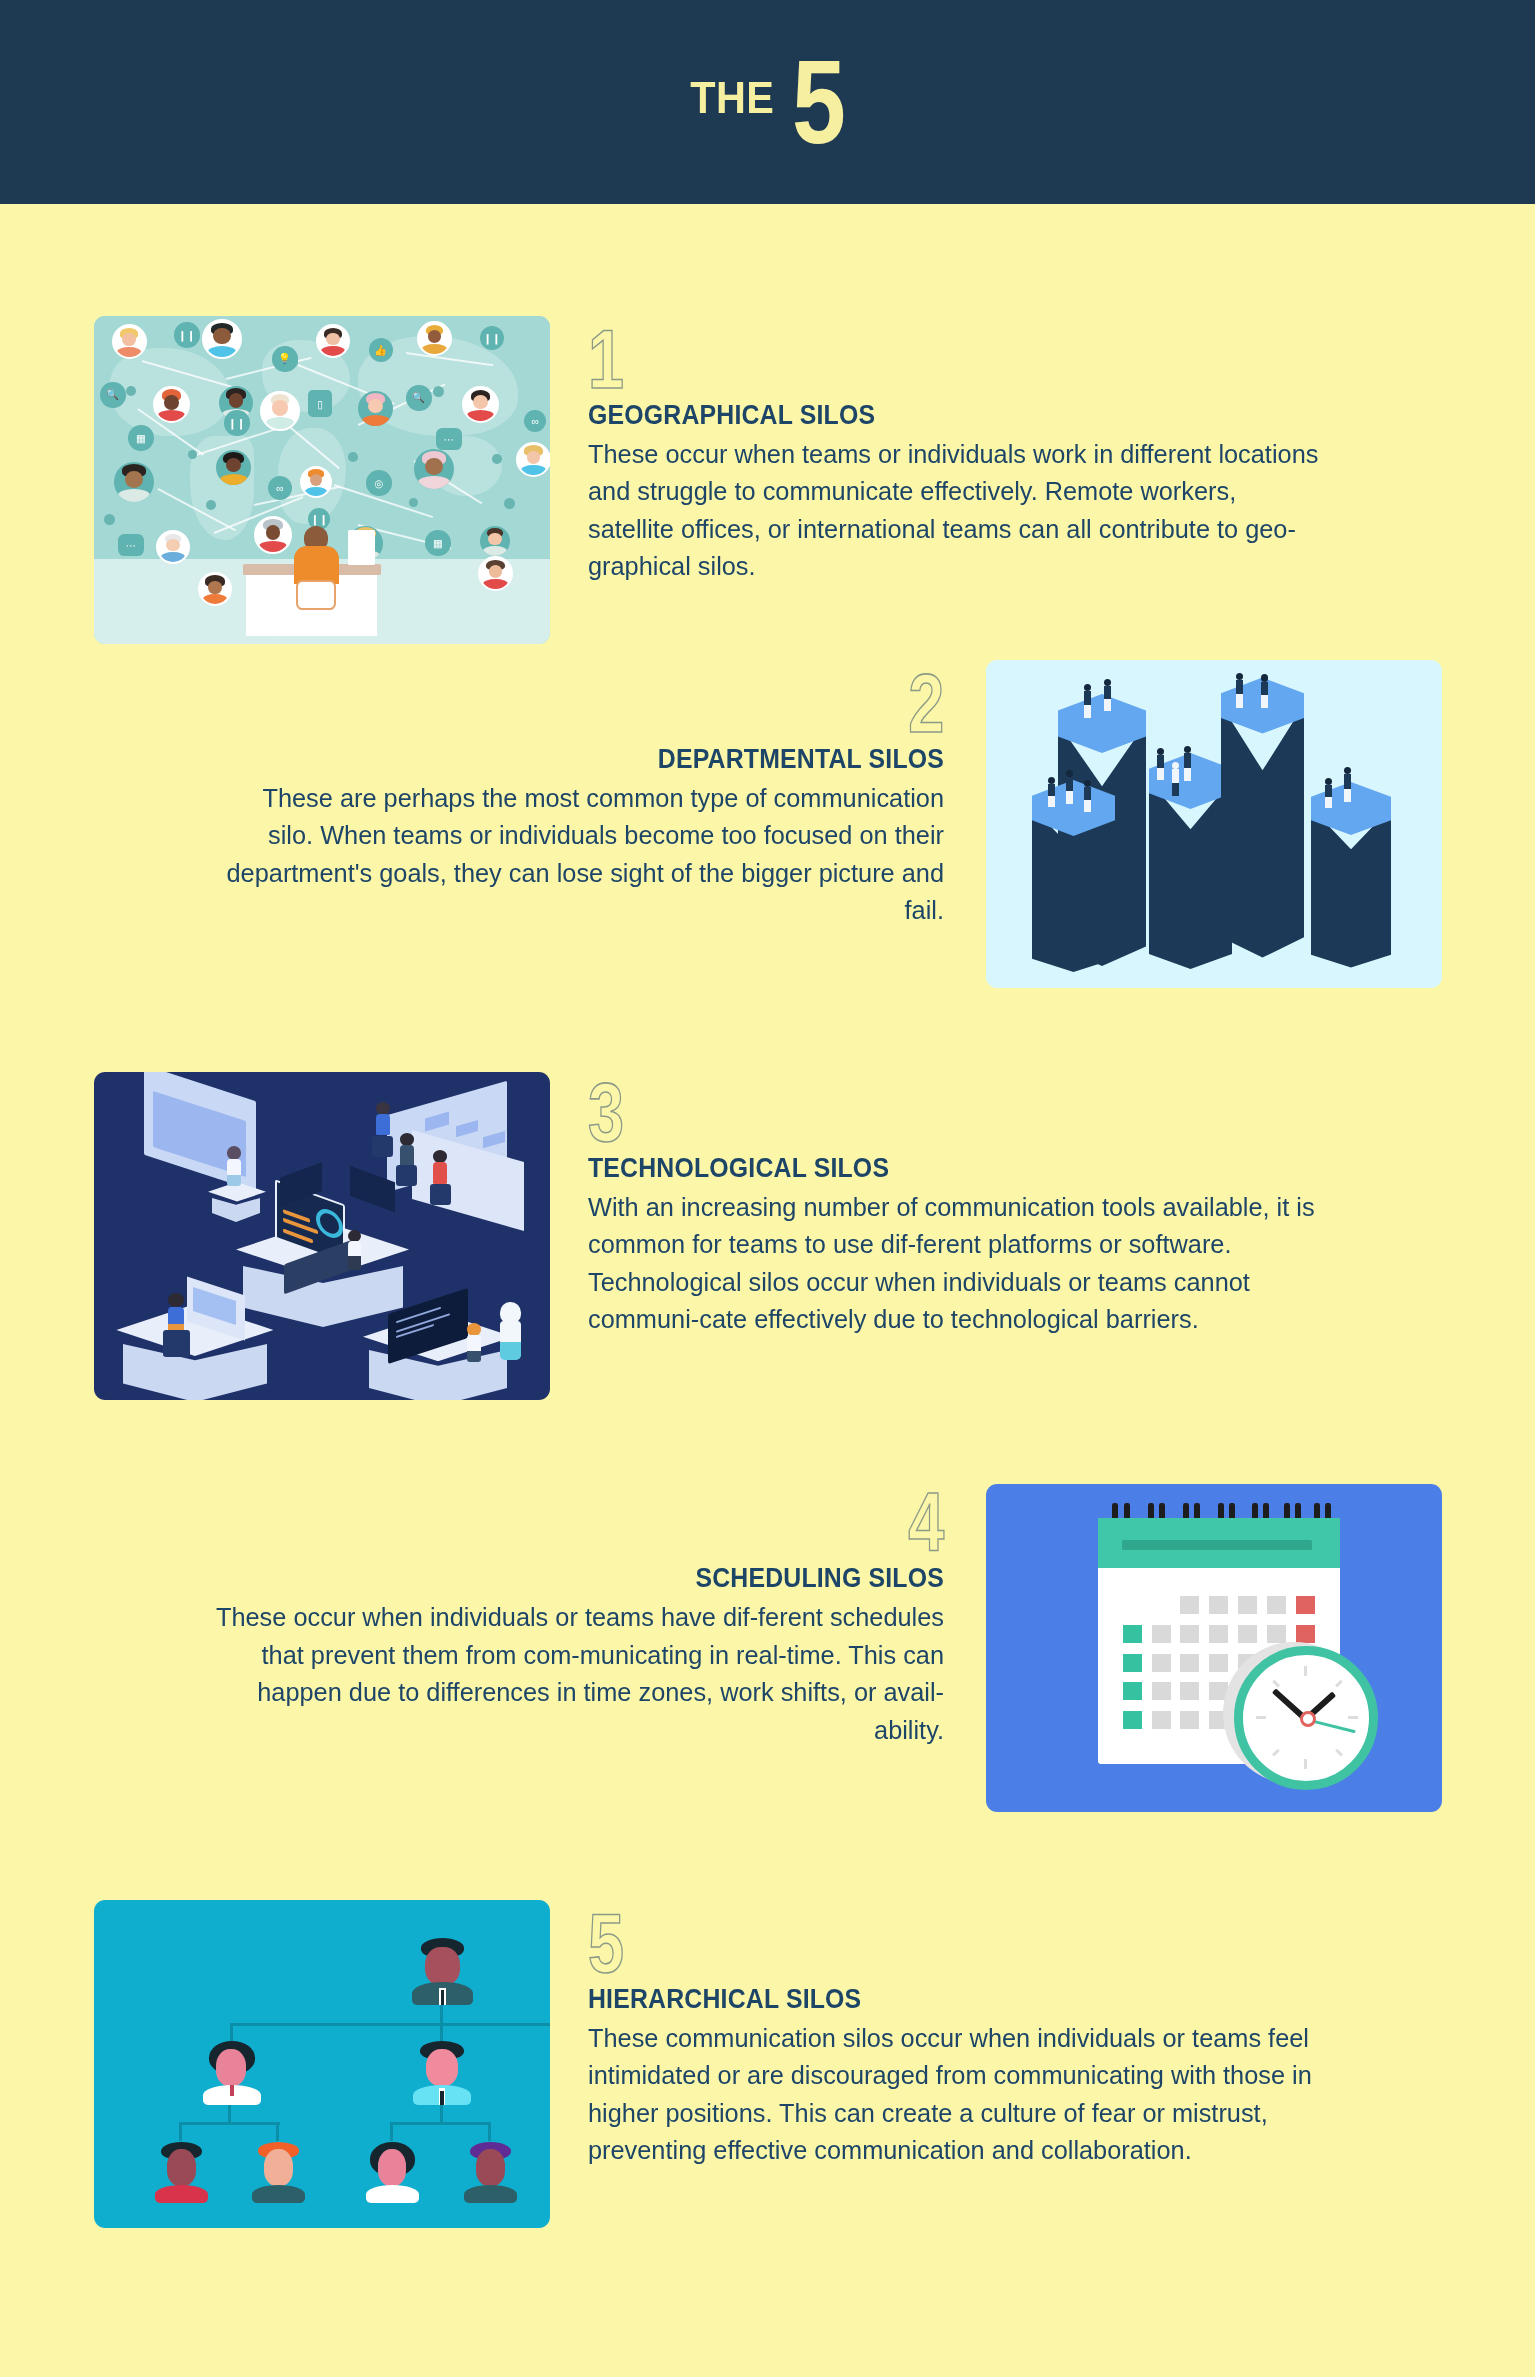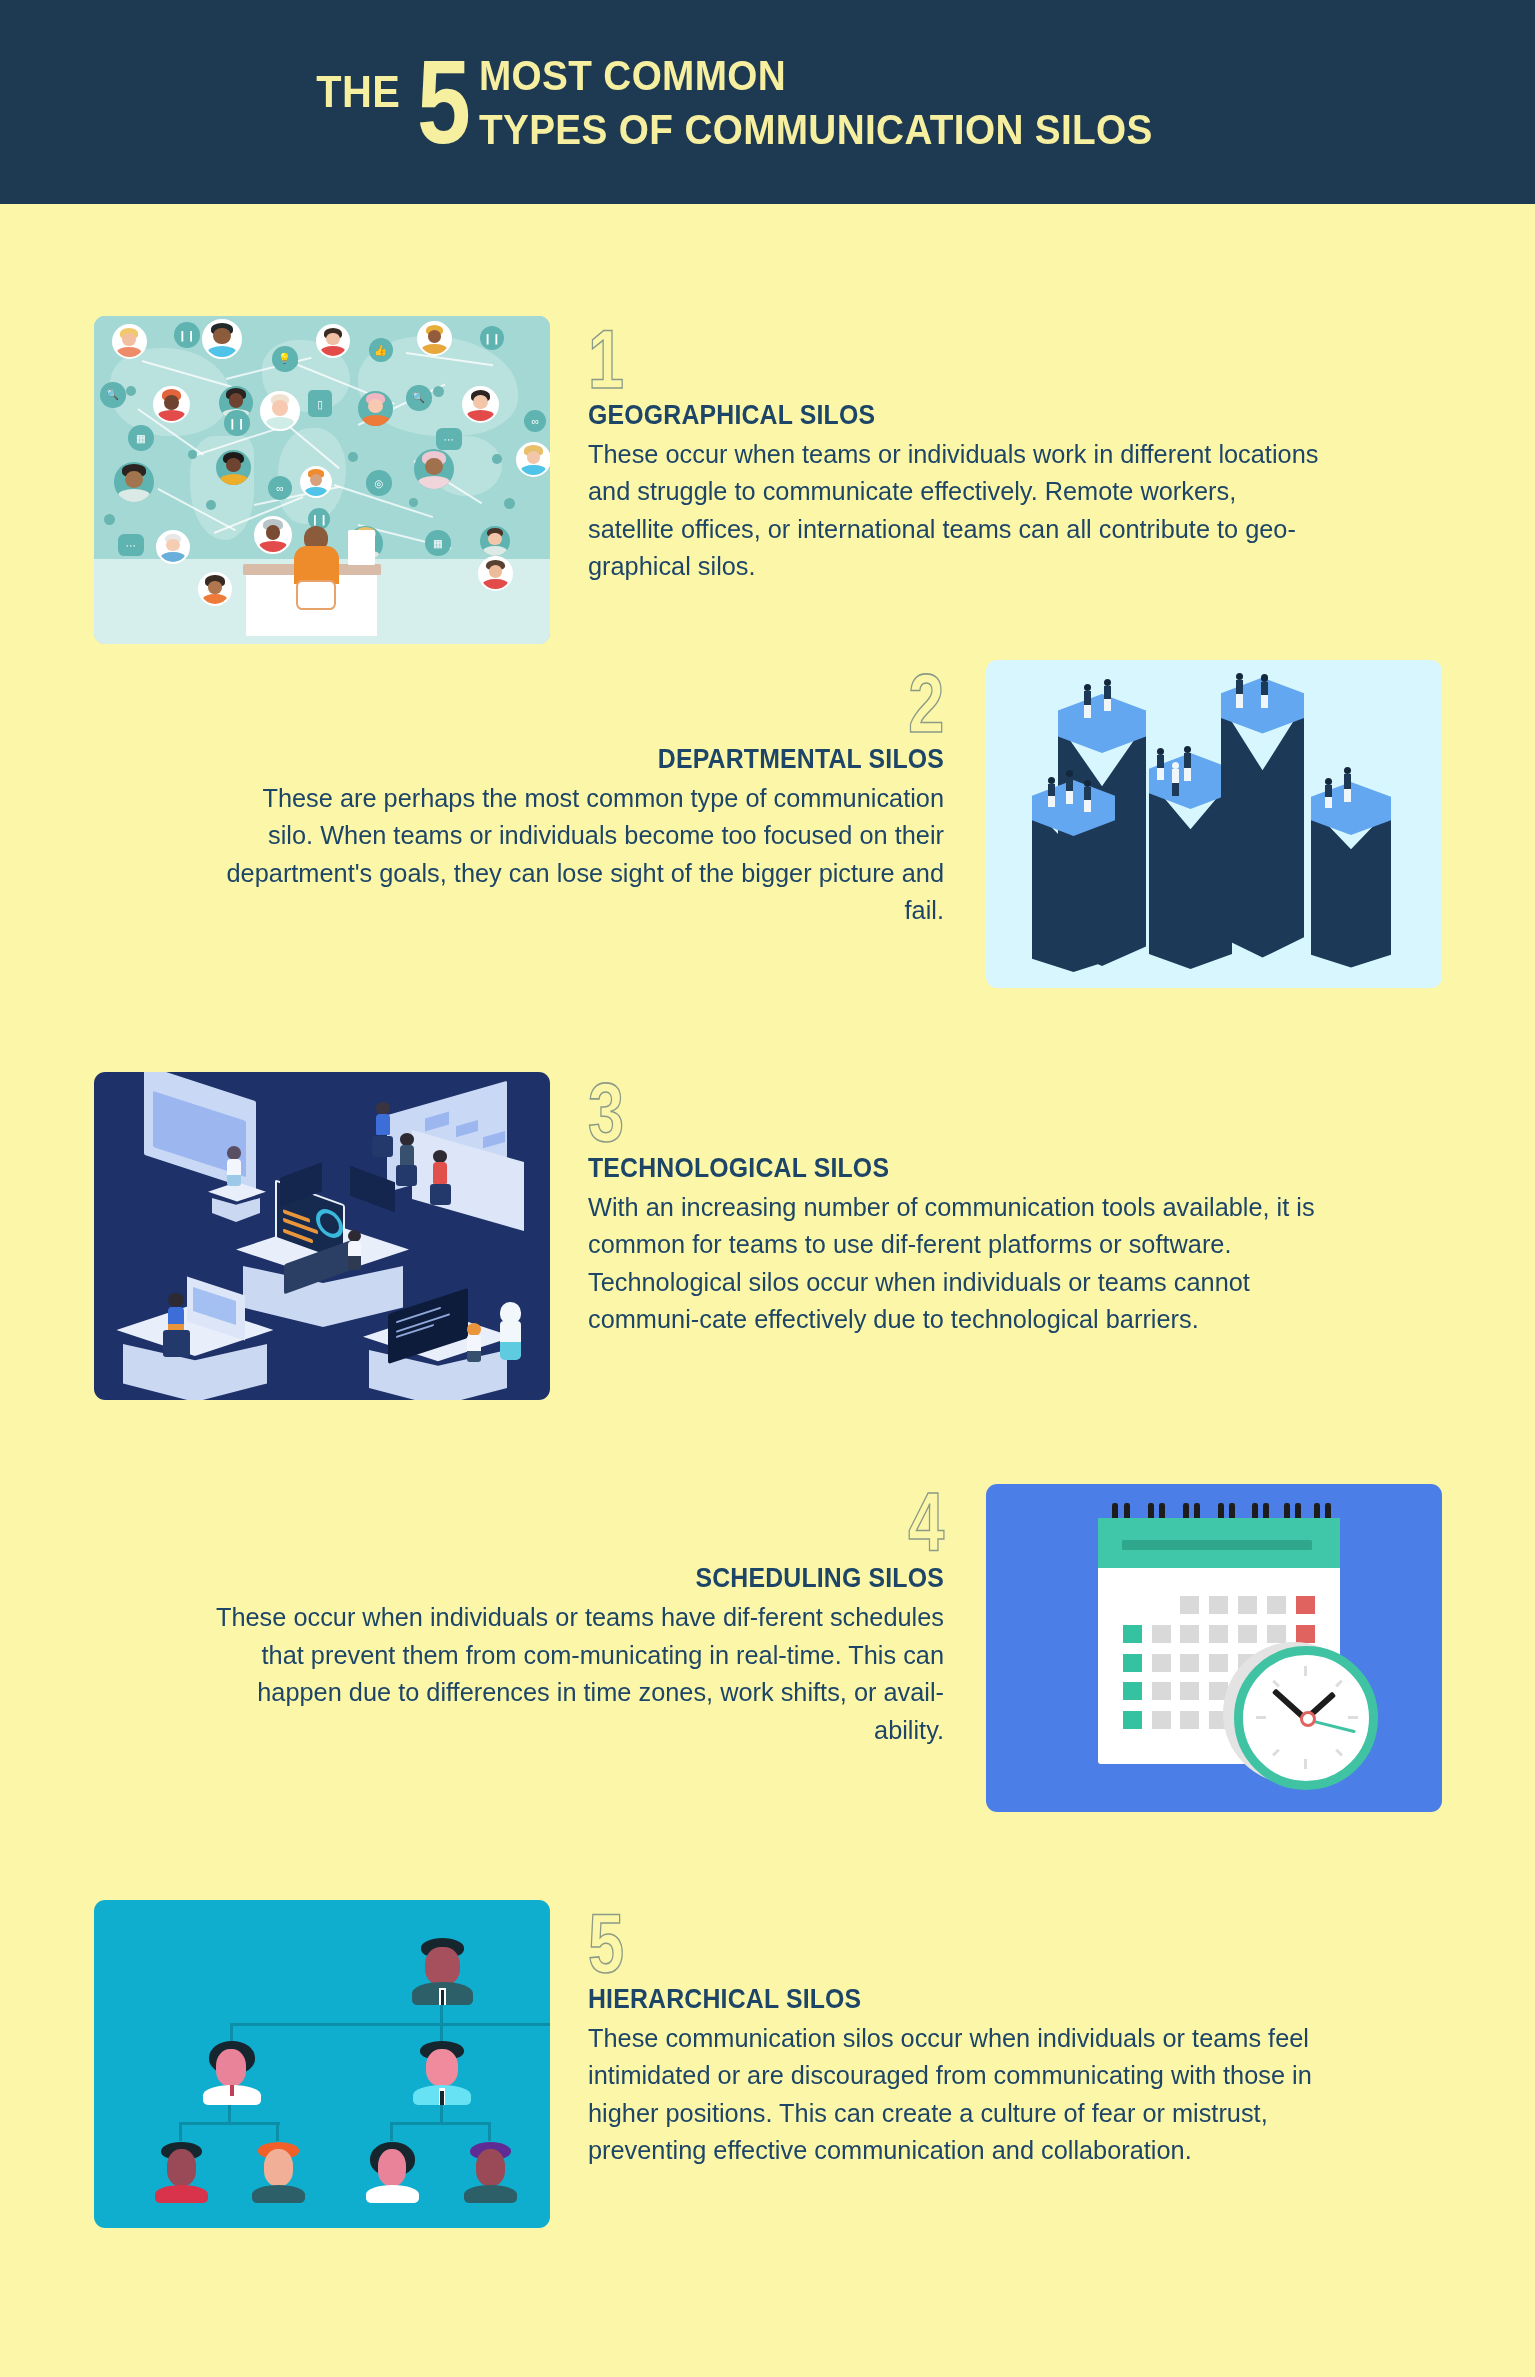--- a/index.html
+++ b/index.html
@@ -145,24 +145,20 @@
   .per .collar { position:absolute; background:#fff; }
   .per .tie    { position:absolute; }
 </style>
 </head>
 <body>
 
 <div class="header">
   <div class="title-wrap">
     <span class="title-the">THE</span>
     <span class="big-five">5</span>
-    <span class="title-lines">
-      <span class="title-l1">MOST COMMON</span>
-      <span class="title-l2">TYPES OF COMMUNICATION SILOS</span>
-    </span>
   </div>
 </div>
 
 <div class="section" style="top:316px;height:336px;">
   <div class="sec-inner">
     <div class="illus left ill1">
       <div class="sky"></div>
 
       <div class="continent" style="left:16px;top:32px;width:120px;height:88px;"></div>
       <div class="continent" style="left:96px;top:120px;width:64px;height:104px;border-radius:40% 20% 50% 60%;"></div>

